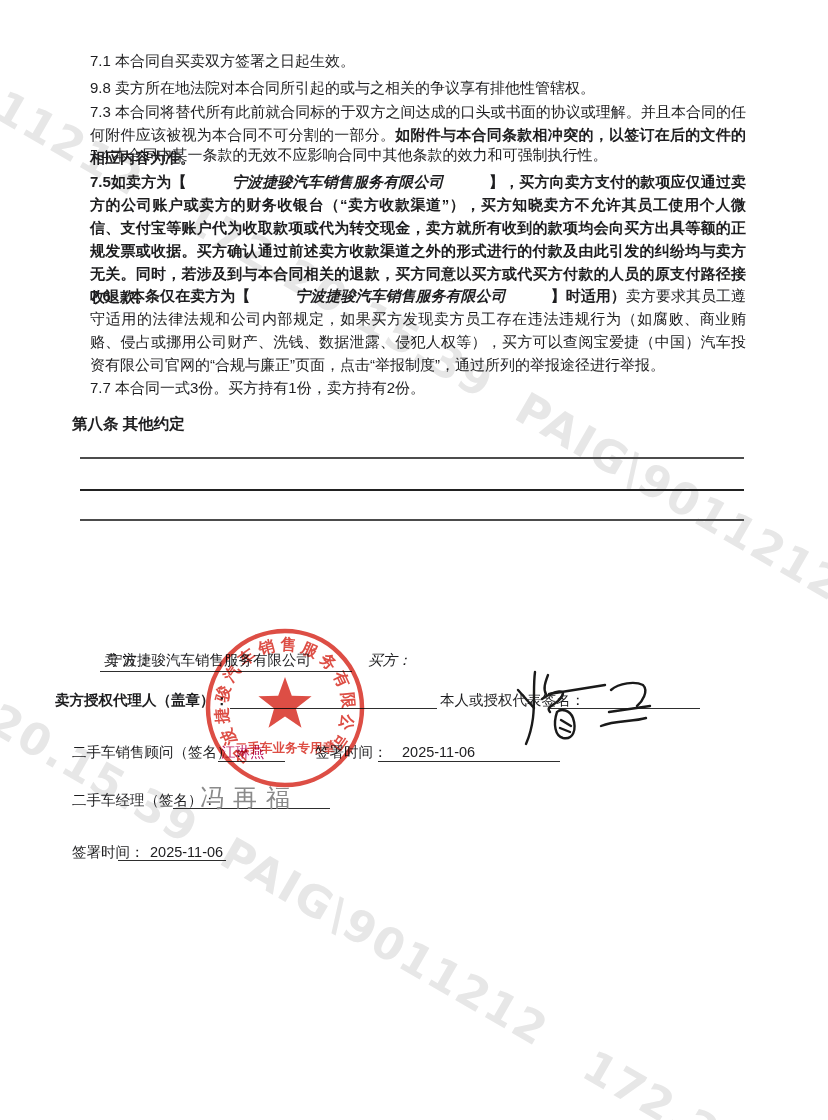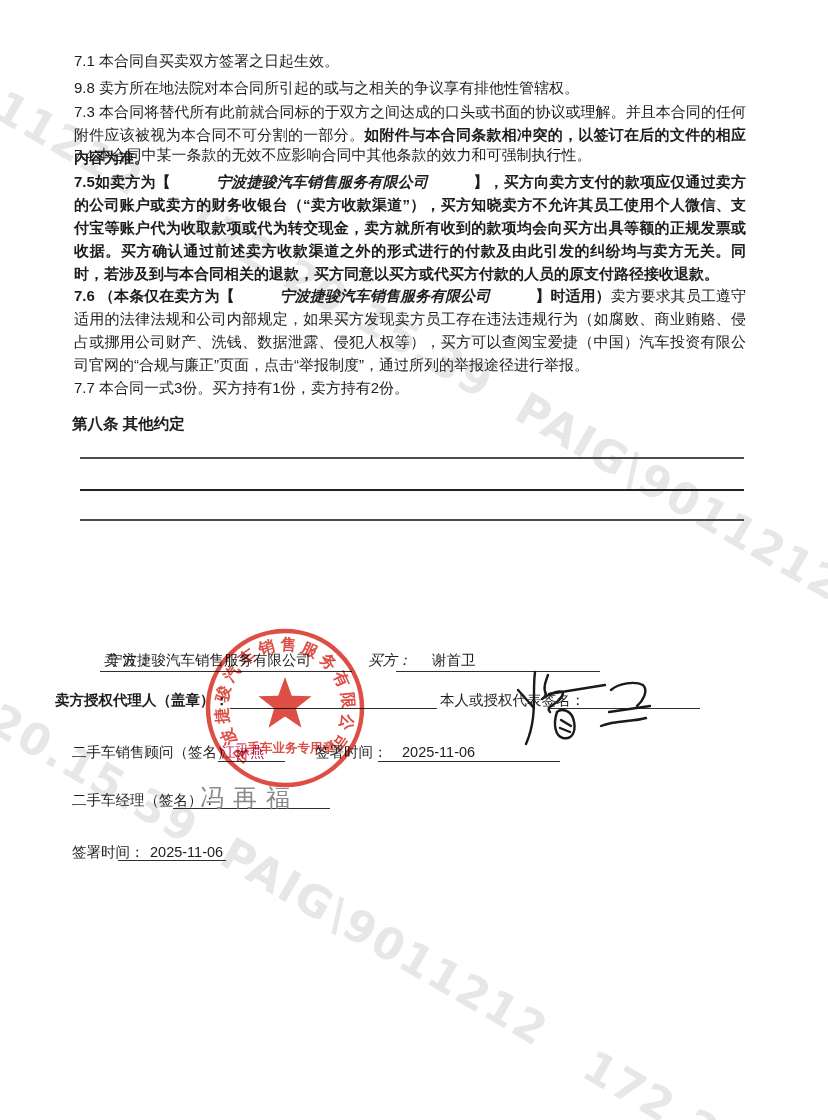--- a/index.html
+++ b/index.html
@@ -14,21 +14,21 @@
     font-size:44px;font-weight:bold;color:#e7e7e7;letter-spacing:2px;
     transform-origin:0 0;transform:rotate(30deg);
   }
   .wm1{left:-500px;top:-215px;}
   .wm2{left:200px;top:190px;}
   .wm3{left:-95px;top:635px;}
   .wm4{left:600px;top:1040px;}
   
   .content{position:absolute;left:72px;width:674px;top:0;z-index:1;}
   .clause{
-    position:absolute;left:2px;right:0;margin:0;
+    position:absolute;left:18px;right:0;margin:0;
     font-size:15px;line-height:23px;text-align:justify;color:#1d1d1f;
   }
   .c71{top:49px;} .c72{top:76px;} .c73{top:100px;} .c74{top:144px;font-family:Liberation Serif, serif;}
   .c75{top:170px;font-weight:700;} .c76{top:284px;} .c77{top:376px;}
   .bold{font-weight:700;}
   .company-inline{font-weight:700;font-style:italic;}
   .sec8-title{position:absolute;top:414px;left:0;margin:0;font-size:15.5px;font-weight:700;}
   .blank-line{position:absolute;left:8px;width:664px;height:0;border-top:2px solid #4c4c4c;}
   .bl1{top:457px;} .bl2{top:489px;border-top-color:#222;} .bl3{top:519px;}
   
@@ -83,21 +83,20 @@
     <h3 class="sec8-title">第八条 其他约定</h3>
     <div class="blank-line bl1"></div>
     <div class="blank-line bl2"></div>
     <div class="blank-line bl3"></div>
   </div>
 
   <div class="sig-row r1">
     <span class="sig-label l-seller">卖 方：</span>
     <span class="sig-line f-seller">宁波捷骏汽车销售服务有限公司</span>
     <span class="sig-label l-buyer">买方：</span>
-    <span class="sig-line f-buyer">谢首卫</span>
   </div>
 
   <div class="sig-row r2">
     <span class="sig-label l-agent">卖方授权代理人（盖章）：</span>
     <span class="sig-line f-agent"></span>
     <span class="sig-label l-rep">本人或授权代表签名：</span>
     <span class="sig-line f-rep"></span>
   </div>
 
   <div class="sig-row r3">

